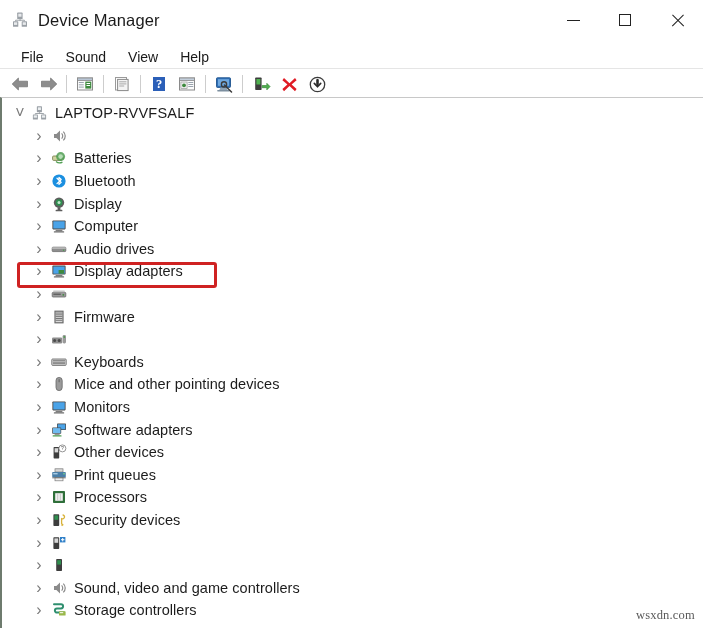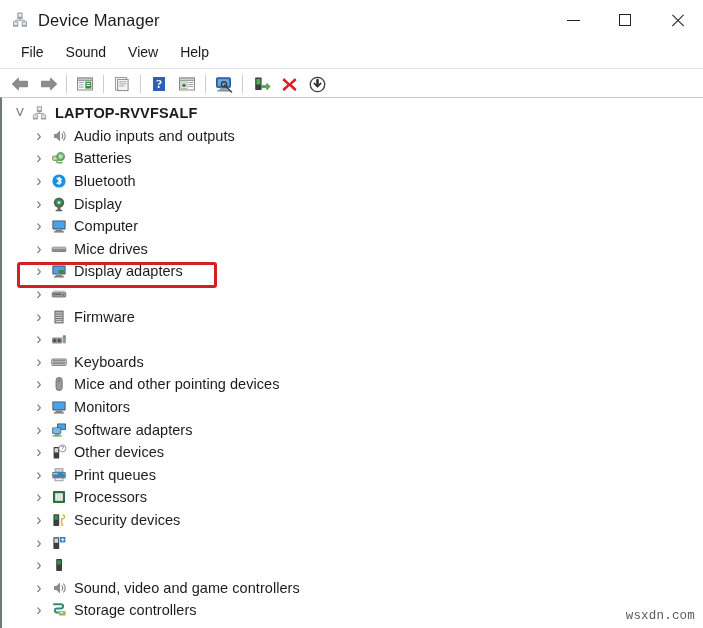--- a/index.html
+++ b/index.html
@@ -93,21 +93,21 @@
     height: 1.3px;
     background: #222;
   }
   .glyph-close::before { transform: rotate(45deg); }
   .glyph-close::after  { transform: rotate(-45deg); }
 
   
   .menubar {
     height: 27px;
     display: flex;
-    align-items: flex-start;
+    align-items: flex-end;
     background: #ffffff;
     padding-left: 10px;
     border-bottom: 1px solid #e5e5e5;
   }
   .menu-item {
     font-size: 14px;
     color: #1a1a1a;
     padding: 3px 11px;
     cursor: default;
     white-space: nowrap;
@@ -182,39 +182,39 @@
     margin-right: 7px;
     display: flex;
     align-items: center;
     justify-content: center;
   }
   .row-label {
     font-size: 14.5px;
     color: #1c1c1c;
     letter-spacing: 0.05px;
   }
-  .row.root .row-label { letter-spacing: 0.2px; font-weight: bold; }
+  .row.root .row-label { letter-spacing: 0.2px; }
 
   
   .highlight-box {
     position: absolute;
     border: 3px solid #cf2222;
     border-radius: 3px;
     pointer-events: none;
     box-sizing: border-box;
   }
 
   
   .watermark {
     position: absolute;
     right: 8px;
     bottom: 5px;
     font-size: 12.5px;
     color: #5a5a5a;
-    font-family: Liberation Mono, monospace;
+    font-family: Liberation Serif, serif;
     letter-spacing: 0.2px;
   }
 
   svg { display: block; }
 </style>
 </head>
 <body>
 
 <div id="app">
 
@@ -396,21 +396,20 @@
 
       <div class="row child">
         <span class="chev">›</span>
         <span class="row-icon">
           <svg width="16" height="16" viewBox="0 0 16 16">
             <path d="M3.0 6.0 H5.4 L9.0 2.6 V13.4 L5.4 10.0 H3.0 Z" fill="#8b8b8b"></path>
             <path d="M10.6 5.4 a3.6 3.6 0 0 1 0 5.2" stroke="#8b8b8b" stroke-width="1.2" fill="none"></path>
             <path d="M12.3 3.6 a6.0 6.0 0 0 1 0 8.8" stroke="#8b8b8b" stroke-width="1.2" fill="none"></path>
           </svg>
         </span>
-        <span class="row-label">Audio inputs and outputs</span>
       </div>
 
       <div class="row child">
         <span class="chev">›</span>
         <span class="row-icon">
           <svg width="16" height="16" viewBox="0 0 16 16">
             <rect x="1.6" y="6.0" width="9.4" height="4.4" rx="1" fill="#cfd3a0" stroke="#7d8452" stroke-width="0.9"></rect>
             <rect x="11.2" y="7.2" width="1.6" height="2.0" fill="#7d8452"></rect>
             <circle cx="9.6" cy="6.6" r="4.5" fill="#4f9e52" opacity="0.85"></circle>
             <circle cx="9.6" cy="6.6" r="2.3" fill="#bfe3c0" opacity="0.9"></circle>
@@ -460,21 +459,21 @@
 
       <div class="row child">
         <span class="chev">›</span>
         <span class="row-icon">
           <svg width="16" height="16" viewBox="0 0 16 16">
             <rect x="1.2" y="6.2" width="13.6" height="4.4" rx="0.8" fill="#8e8e8e" stroke="#6a6a6a" stroke-width="0.8"></rect>
             <rect x="1.2" y="6.2" width="13.6" height="1.8" fill="#b5b5b5"></rect>
             <circle cx="12.6" cy="9.3" r="0.8" fill="#4f9e52"></circle>
           </svg>
         </span>
-        <span class="row-label">Mice drives</span>
+        <span class="row-label">Audio drives</span>
       </div>
 
       <div class="row child">
         <span class="chev">›</span>
         <span class="row-icon">
           <svg width="16" height="16" viewBox="0 0 16 16">
             <rect x="1.4" y="2.6" width="13.2" height="9.0" rx="0.8" fill="#4a4a4a"></rect>
             <rect x="2.3" y="3.5" width="11.4" height="7.2" fill="#4aa3e8"></rect>
             <path d="M7.6 7.0 h5.4 v3.7 h-5.4 z" fill="#3e8a3e"></path>
             <rect x="4.6" y="12.0" width="6.8" height="1.4" fill="#7d7d7d"></rect>

